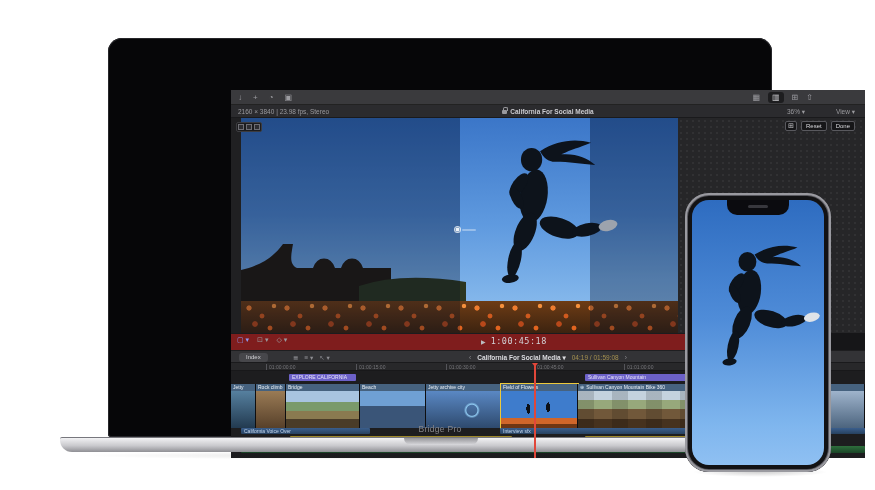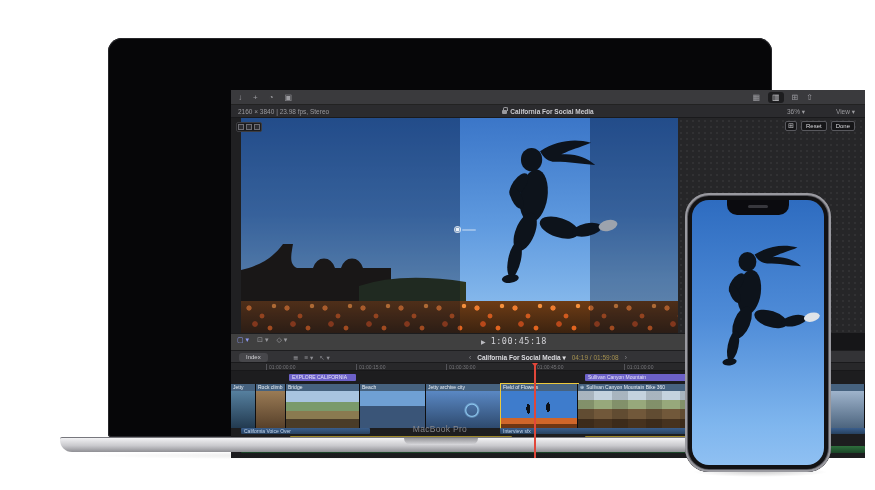--- a/index.html
+++ b/index.html
@@ -59,21 +59,21 @@
   .crop-handle{position:absolute;left:213px;top:108px;width:24px;height:8px;}
   .crop-handle .dot{position:absolute;left:0;top:0;width:7px;height:7px;border-radius:50%;
     background:radial-gradient(circle,#eef3f8 0 1.5px,rgba(200,215,230,.55) 2px,rgba(180,200,220,.25));border:.5px solid rgba(255,255,255,.6);}
   .crop-handle .line{position:absolute;left:8px;top:3px;width:14px;height:2px;background:rgba(235,243,250,.4);border-radius:1px;}
   .frame-nav{position:absolute;left:5px;top:4px;display:flex;gap:2px;background:#1c1c1e;border:1px solid #3c3c40;border-radius:2px;padding:1px;}
   .frame-nav i{display:block;width:6px;height:6px;background:#2e2e32;border:1px solid #6e6e74;}
   .viewer-actions{position:absolute;right:10px;top:3px;display:flex;gap:4px;align-items:center;}
   .v-btn{height:10px;line-height:8px;padding:0 4px;background:#161618;border:1px solid #59595e;border-radius:2px;color:#d8d8dc;font-size:6px;}
   .v-ico{color:#c4c4c8;font-size:7px;background:#161618;border:1px solid #59595e;border-radius:2px;height:10px;line-height:8px;padding:0 2px;}
 
-  .viewer-toolbar{position:absolute;left:0;top:243px;width:598px;height:17px;background:#404040;border-top:1px solid #1c1c1e;}
+  .viewer-toolbar{position:absolute;left:0;top:243px;width:598px;height:17px;background:#7f1d1d;border-top:1px solid #1c1c1e;}
   .vt-tools{position:absolute;left:6px;top:2px;display:flex;gap:8px;align-items:center;font-size:7px;color:#9a9a9e;}
   .vt-tools .blue{color:#8f9bf5;}
   .vt-center{position:absolute;left:250px;top:2px;display:flex;gap:5px;align-items:center;}
   .vt-play{color:#bcbcc0;font-size:6px;}
   .vt-timecode{font-family:"DejaVu Sans Mono",monospace;font-size:8.5px;color:#d2d2d6;letter-spacing:.5px;}
 
   .tl-toolbar{position:absolute;left:0;top:260px;width:634px;height:13px;background:#333336;border-top:1px solid #1e1e20;border-bottom:1px solid #1a1a1c;}
   .index-btn{position:absolute;left:8px;top:2px;height:9px;line-height:9px;padding:0 7px;background:#47474b;border-radius:3px;font-size:6px;color:#d2d2d6;}
   .tl-tools{position:absolute;left:62px;top:2px;display:flex;gap:6px;color:#8e8e93;font-size:6.5px;line-height:9px;}
   .tl-center{position:absolute;left:0;right:0;top:2px;display:flex;justify-content:center;gap:6px;align-items:center;font-size:6.5px;line-height:9px;}
@@ -318,21 +318,21 @@
         <span class="abar sfx" style="left:59px;width:222px">Outdoor sfx</span>
         <span class="abar sfx" style="left:354px;width:109px">Bike sfx</span>
         <span class="abar sfx" style="left:467px;width:74px">Water sfx</span>
 
         <span class="abar music" style="left:10px;width:624px">California music</span>
       </div>
 
       <div class="playhead"></div>
     </div>
 
-    <div class="mb-label">MacBook Pro</div>
+    <div class="mb-label">Bridge Pro</div>
   </div>
 
   <div class="mb-base">
     <div class="mb-notch"></div>
   </div>
   <div class="mb-shadow"></div>
 
   <div class="iphone-shadow"></div>
   <div class="iphone">
     <div class="iphone-screen">

